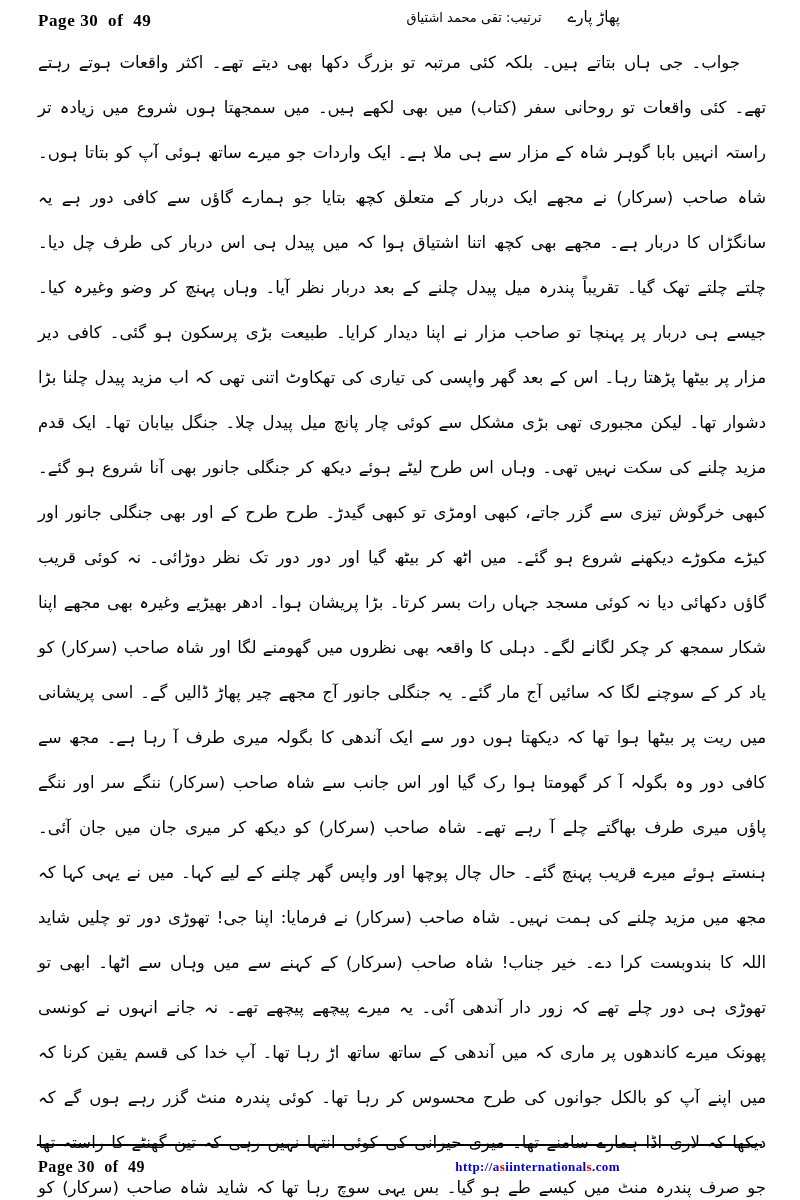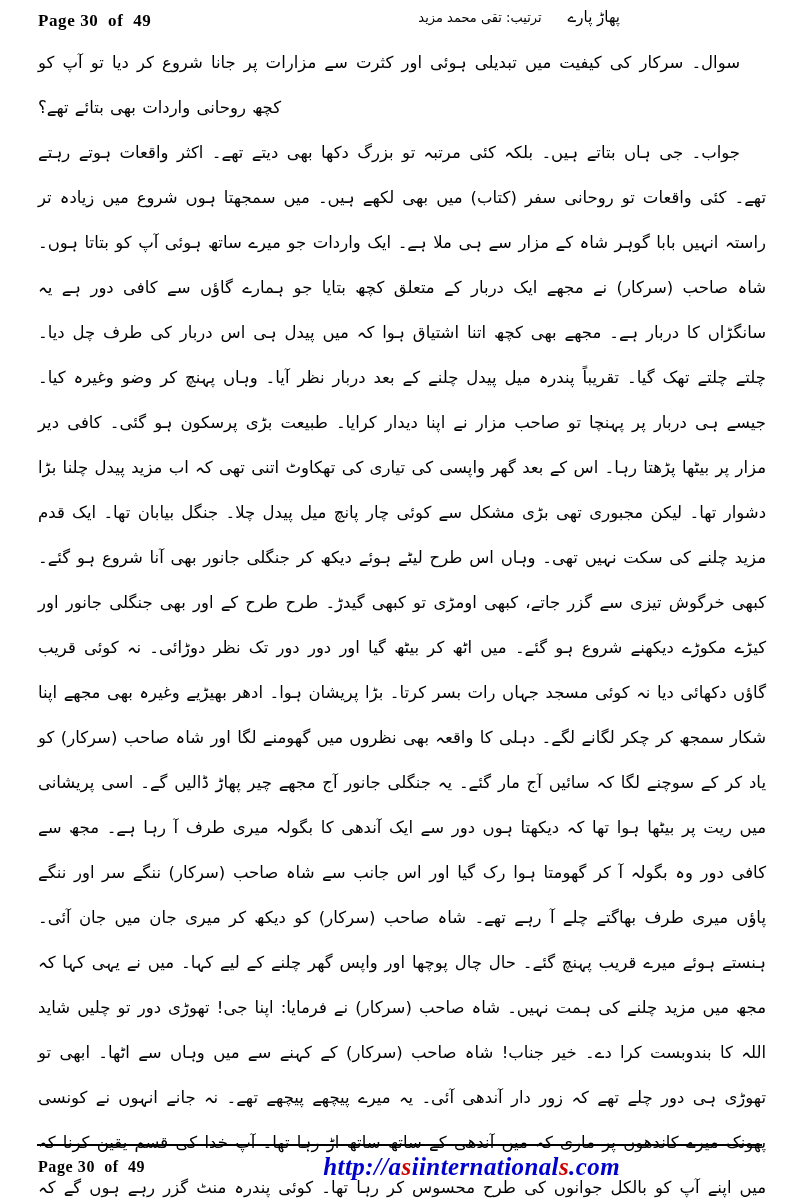--- a/index.html
+++ b/index.html
@@ -115,44 +115,42 @@
   .footer-page-num {
     font-family: "Liberation Serif", "DejaVu Serif", serif;
     font-size: 16px;
     font-weight: 700;
     letter-spacing: 0.6px;
     white-space: pre;
     color: #000;
   }
   .footer-url {
     font-family: "Liberation Serif", "DejaVu Serif", serif;
-    font-style: italic;
     font-weight: 700;
-    font-size: 25px;
+    font-size: 13px;
     letter-spacing: 0.4px;
     color: #0000cc;
     text-decoration: none;
     white-space: nowrap;
   }
   .footer-url .hl { color: #cc0000; }
 </style>
 </head>
 <body>
 
 <div class="page">
 
   <div class="page-header">
     <div class="header-page-num">Page 30  of  49</div>
     <div class="header-urdu">
-      <span class="htitle">پھاڑ پارے</span><span class="hcompiler">ترتیب: تقی محمد مزید</span>
+      <span class="htitle">پھاڑ پارے</span><span class="hcompiler">ترتیب: تقی محمد اشتیاق</span>
     </div>
   </div>
 
   <div class="body-text">
-    <p class="indent center-last">سوال۔ سرکار کی کیفیت میں تبدیلی ہوئی اور کثرت سے مزارات پر جانا شروع کر دیا تو آپ کو کچھ روحانی واردات بھی بتائے تھے؟</p>
     <p class="indent">جواب۔ جی ہاں بتاتے ہیں۔ بلکہ کئی مرتبہ تو بزرگ دکھا بھی دیتے تھے۔ اکثر واقعات ہوتے رہتے تھے۔ کئی واقعات تو روحانی سفر (کتاب) میں بھی لکھے ہیں۔ میں سمجھتا ہوں شروع میں زیادہ تر راستہ انہیں بابا گوہر شاہ کے مزار سے ہی ملا ہے۔ ایک واردات جو میرے ساتھ ہوئی آپ کو بتاتا ہوں۔ شاہ صاحب (سرکار) نے مجھے ایک دربار کے متعلق کچھ بتایا جو ہمارے گاؤں سے کافی دور ہے یہ سانگڑاں کا دربار ہے۔ مجھے بھی کچھ اتنا اشتیاق ہوا کہ میں پیدل ہی اس دربار کی طرف چل دیا۔ چلتے چلتے تھک گیا۔ تقریباً پندرہ میل پیدل چلنے کے بعد دربار نظر آیا۔ وہاں پہنچ کر وضو وغیرہ کیا۔ جیسے ہی دربار پر پہنچا تو صاحب مزار نے اپنا دیدار کرایا۔ طبیعت بڑی پرسکون ہو گئی۔ کافی دیر مزار پر بیٹھا پڑھتا رہا۔ اس کے بعد گھر واپسی کی تیاری کی تھکاوٹ اتنی تھی کہ اب مزید پیدل چلنا بڑا دشوار تھا۔ لیکن مجبوری تھی بڑی مشکل سے کوئی چار پانچ میل پیدل چلا۔ جنگل بیابان تھا۔ ایک قدم مزید چلنے کی سکت نہیں تھی۔ وہاں اس طرح لیٹے ہوئے دیکھ کر جنگلی جانور بھی آنا شروع ہو گئے۔ کبھی خرگوش تیزی سے گزر جاتے، کبھی اومڑی تو کبھی گیدڑ۔ طرح طرح کے اور بھی جنگلی جانور اور کیڑے مکوڑے دیکھنے شروع ہو گئے۔ میں اٹھ کر بیٹھ گیا اور دور دور تک نظر دوڑائی۔ نہ کوئی قریب گاؤں دکھائی دیا نہ کوئی مسجد جہاں رات بسر کرتا۔ بڑا پریشان ہوا۔ ادھر بھیڑیے وغیرہ بھی مجھے اپنا شکار سمجھ کر چکر لگانے لگے۔ دہلی کا واقعہ بھی نظروں میں گھومنے لگا اور شاہ صاحب (سرکار) کو یاد کر کے سوچنے لگا کہ سائیں آج مار گئے۔ یہ جنگلی جانور آج مجھے چیر پھاڑ ڈالیں گے۔ اسی پریشانی میں ریت پر بیٹھا ہوا تھا کہ دیکھتا ہوں دور سے ایک آندھی کا بگولہ میری طرف آ رہا ہے۔ مجھ سے کافی دور وہ بگولہ آ کر گھومتا ہوا رک گیا اور اس جانب سے شاہ صاحب (سرکار) ننگے سر اور ننگے پاؤں میری طرف بھاگتے چلے آ رہے تھے۔ شاہ صاحب (سرکار) کو دیکھ کر میری جان میں جان آئی۔ ہنستے ہوئے میرے قریب پہنچ گئے۔ حال چال پوچھا اور واپس گھر چلنے کے لیے کہا۔ میں نے یہی کہا کہ مجھ میں مزید چلنے کی ہمت نہیں۔ شاہ صاحب (سرکار) نے فرمایا: اپنا جی! تھوڑی دور تو چلیں شاید اللہ کا بندوبست کرا دے۔ خیر جناب! شاہ صاحب (سرکار) کے کہنے سے میں وہاں سے اٹھا۔ ابھی تو تھوڑی ہی دور چلے تھے کہ زور دار آندھی آئی۔ یہ میرے پیچھے پیچھے تھے۔ نہ جانے انہوں نے کونسی پھونک میرے کاندھوں پر ماری کہ میں آندھی کے ساتھ ساتھ اڑ رہا تھا۔ آپ خدا کی قسم یقین کرنا کہ میں اپنے آپ کو بالکل جوانوں کی طرح محسوس کر رہا تھا۔ کوئی پندرہ منٹ گزر رہے ہوں گے کہ دیکھا کہ لاری اڈا ہمارے سامنے تھا۔ میری حیرانی کی کوئی انتہا نہیں رہی کہ تین گھنٹے کا راستہ تھا جو صرف پندرہ منٹ میں کیسے طے ہو گیا۔ بس یہی سوچ رہا تھا کہ شاید شاہ صاحب (سرکار) کو کوئی بڑا مرتبہ مل گیا ہے اور بھی بہت سے واقعات ہیں جو اس وقت</p>
   </div>
 
   <div class="footer-rule"></div>
 
   <div class="page-footer">
     <div class="footer-page-num">Page 30  of  49</div>
     <a class="footer-url" href="#">
       <span>http://a</span><span class="hl">s</span><span>iinternational</span><span class="hl">s</span><span>.com</span>
     </a>

